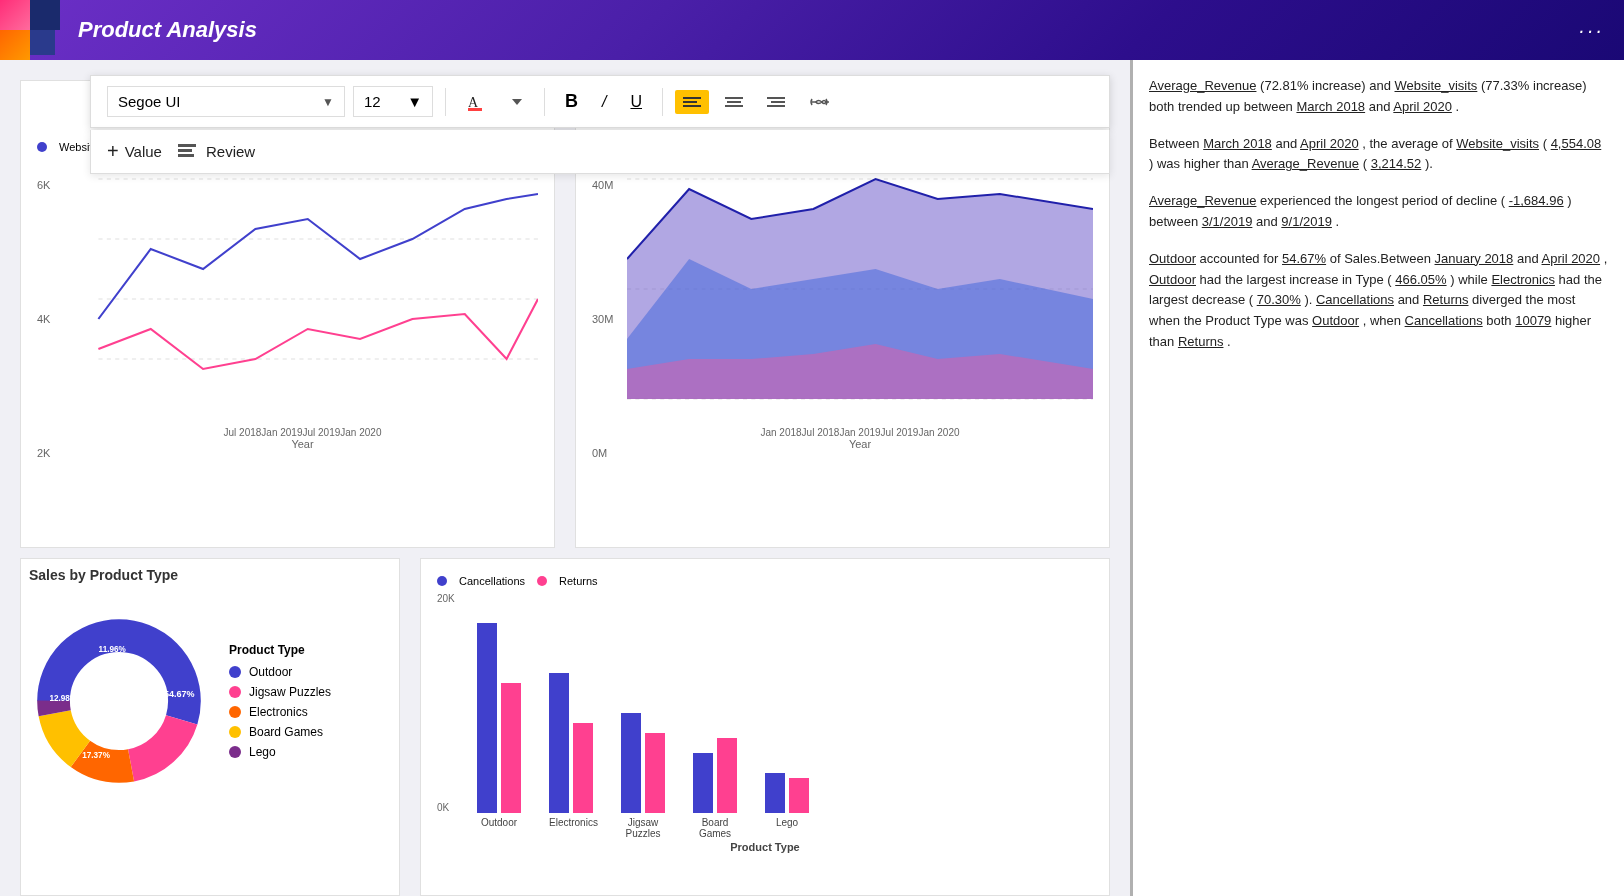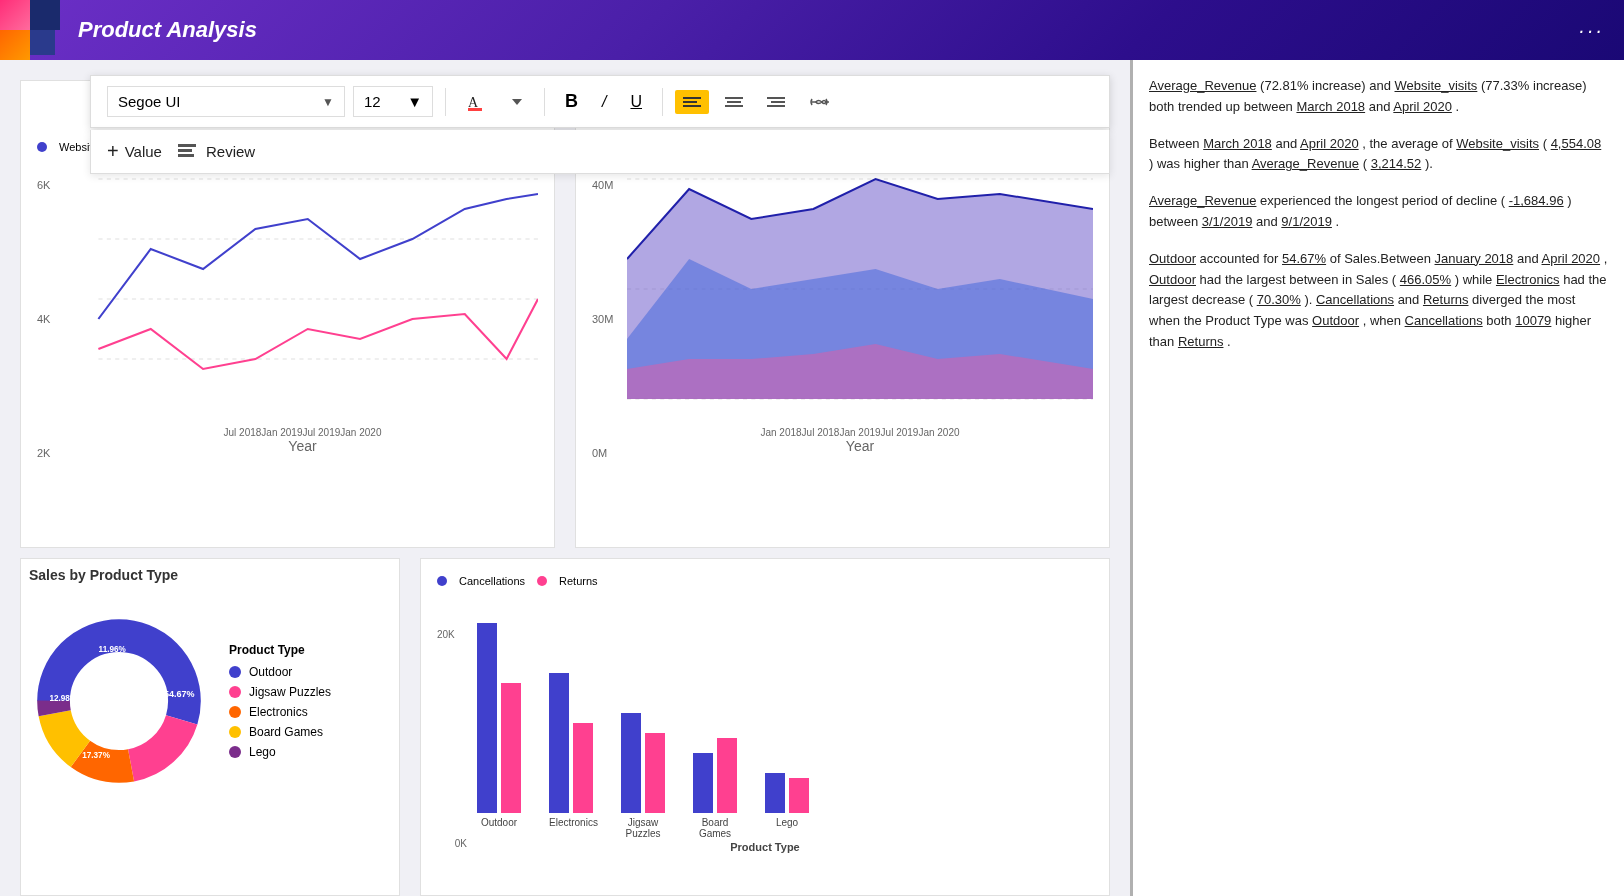--- a/index.html
+++ b/index.html
@@ -244,21 +244,21 @@
     }
     .x-axis-labels {
       display: flex;
       justify-content: center;
       font-size: 10px;
       color: #666;
       margin-top: 4px;
     }
     .axis-title {
       text-align: center;
-      font-size: 14px;
+      font-size: 11px;
       color: #666;
     }
 
     .donut-legend {
       display: flex;
       flex-direction: column;
       gap: 6px;
       font-size: 12px;
     }
     .donut-legend-item {
@@ -511,21 +511,21 @@
 
       <div class="bar-chart-box">
         <div class="chart-legend">
           <span class="legend-dot" style="background:#4040cc;"></span>
           <span>Cancellations</span>
           <span class="legend-dot" style="background:#ff4090;"></span>
           <span>Returns</span>
         </div>
         <div style="display:flex; height:220px; align-items:flex-end; gap:0; padding-left:40px; position:relative;">
 
-          <div style="position:absolute; left:0; top:0; height:100%; display:flex; justify-content:center; font-size:10px; color:#666;margin-top:36px;">
+          <div style="position:absolute; left:0; top:0; height:100%; display:flex; flex-direction:column; justify-content:center; font-size:10px; color:#666;">
             <span>20K</span>
             <span style="margin-top:auto;">0K</span>
           </div>
 
           <div style="display:flex; align-items:flex-end; gap:28px; height:200px;">
 
             <div class="bar-group">
               <div class="bar-blue" style="height:190px;"></div>
               <div class="bar-pink" style="height:130px;"></div>
             </div>
@@ -603,21 +603,21 @@
     <p>
       <span class="underline-link">Outdoor</span>
       <span> accounted for </span>
       <span class="underline-link">54.67%</span>
       <span> of Sales.Between </span>
       <span class="underline-link">January 2018</span>
       <span> and </span>
       <span class="underline-link">April 2020</span>
       <span>, </span>
       <span class="underline-link">Outdoor</span>
-      <span> had the largest between in Sales (</span>
+      <span> had the largest increase in Type (</span>
       <span class="underline-link">466.05%</span>
       <span>) while </span>
       <span class="underline-link">Electronics</span>
       <span> had the largest decrease (</span>
       <span class="underline-link">70.30%</span>
       <span>). </span>
       <span class="underline-link">Cancellations</span>
       <span> and </span>
       <span class="underline-link">Returns</span>
       <span> diverged the most when the Product Type was </span>

